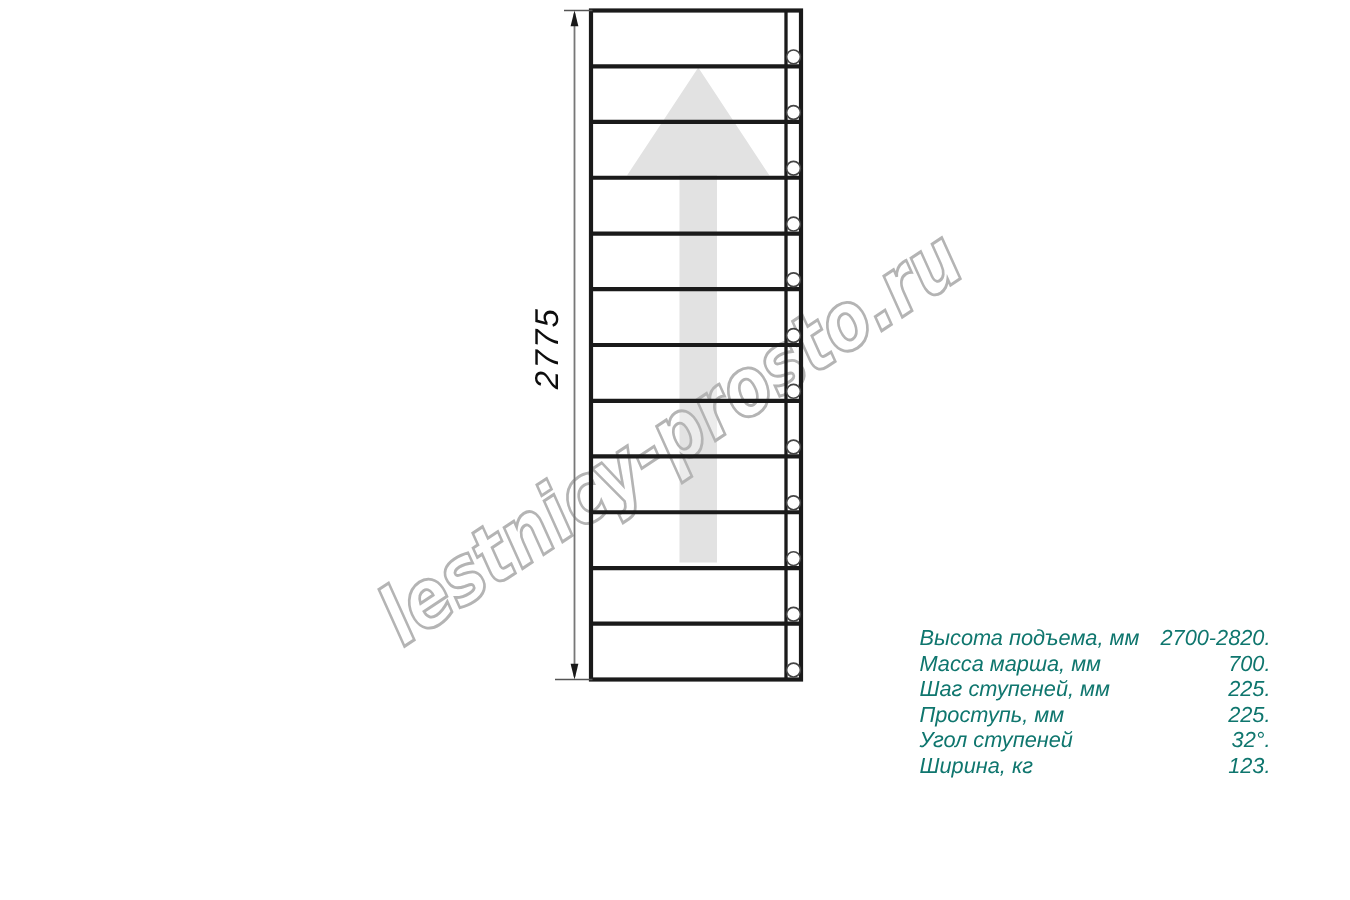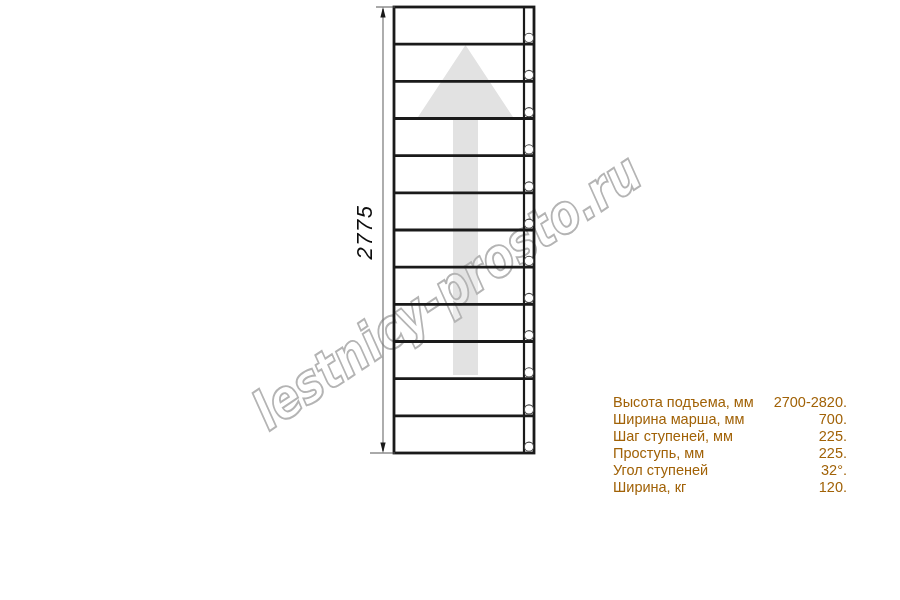--- a/index.html
+++ b/index.html
@@ -11,25 +11,26 @@
   }
   .stage {
     position: relative;
     width: 900px; height: 600px;
     background: var(--bg, #fff);
   }
   svg { position: absolute; left: 0; top: 0; }
 
   .spec-table {
     position: absolute;
-    left: 613px; top: 394px;
+    left: 613px; top: 418px;
     width: 234px;
+    font-style: italic;
     font-size: 14.5px;
     line-height: 17px;
-    color: #a16207;
+    color: #0f766e;
   }
   .spec-row {
     display: flex;
     justify-content: space-between;
     white-space: nowrap;
   }
   .spec-label { text-align: left; }
   .spec-value { text-align: left; padding-left: 10px; }
 
   .wm-text {
@@ -95,33 +96,33 @@
       <text class="dim-text" transform="translate(372 232) rotate(-90)" text-anchor="middle" font-size="22" fill="#0d0d0d">2775</text>
     </g>
   </svg>
 
   <div class="spec-table">
     <div class="spec-row">
       <span class="spec-label">Высота подъема, мм</span>
       <span class="spec-value">2700-2820.</span>
     </div>
     <div class="spec-row">
-      <span class="spec-label">Ширина марша, мм</span>
+      <span class="spec-label">Масса марша, мм</span>
       <span class="spec-value">700.</span>
     </div>
     <div class="spec-row">
       <span class="spec-label">Шаг ступеней, мм</span>
       <span class="spec-value">225.</span>
     </div>
     <div class="spec-row">
       <span class="spec-label">Проступь, мм</span>
       <span class="spec-value">225.</span>
     </div>
     <div class="spec-row">
       <span class="spec-label">Угол ступеней</span>
       <span class="spec-value">32°.</span>
     </div>
     <div class="spec-row">
       <span class="spec-label">Ширина, кг</span>
-      <span class="spec-value">120.</span>
+      <span class="spec-value">123.</span>
     </div>
   </div>
 </div>
 
 </body></html>

